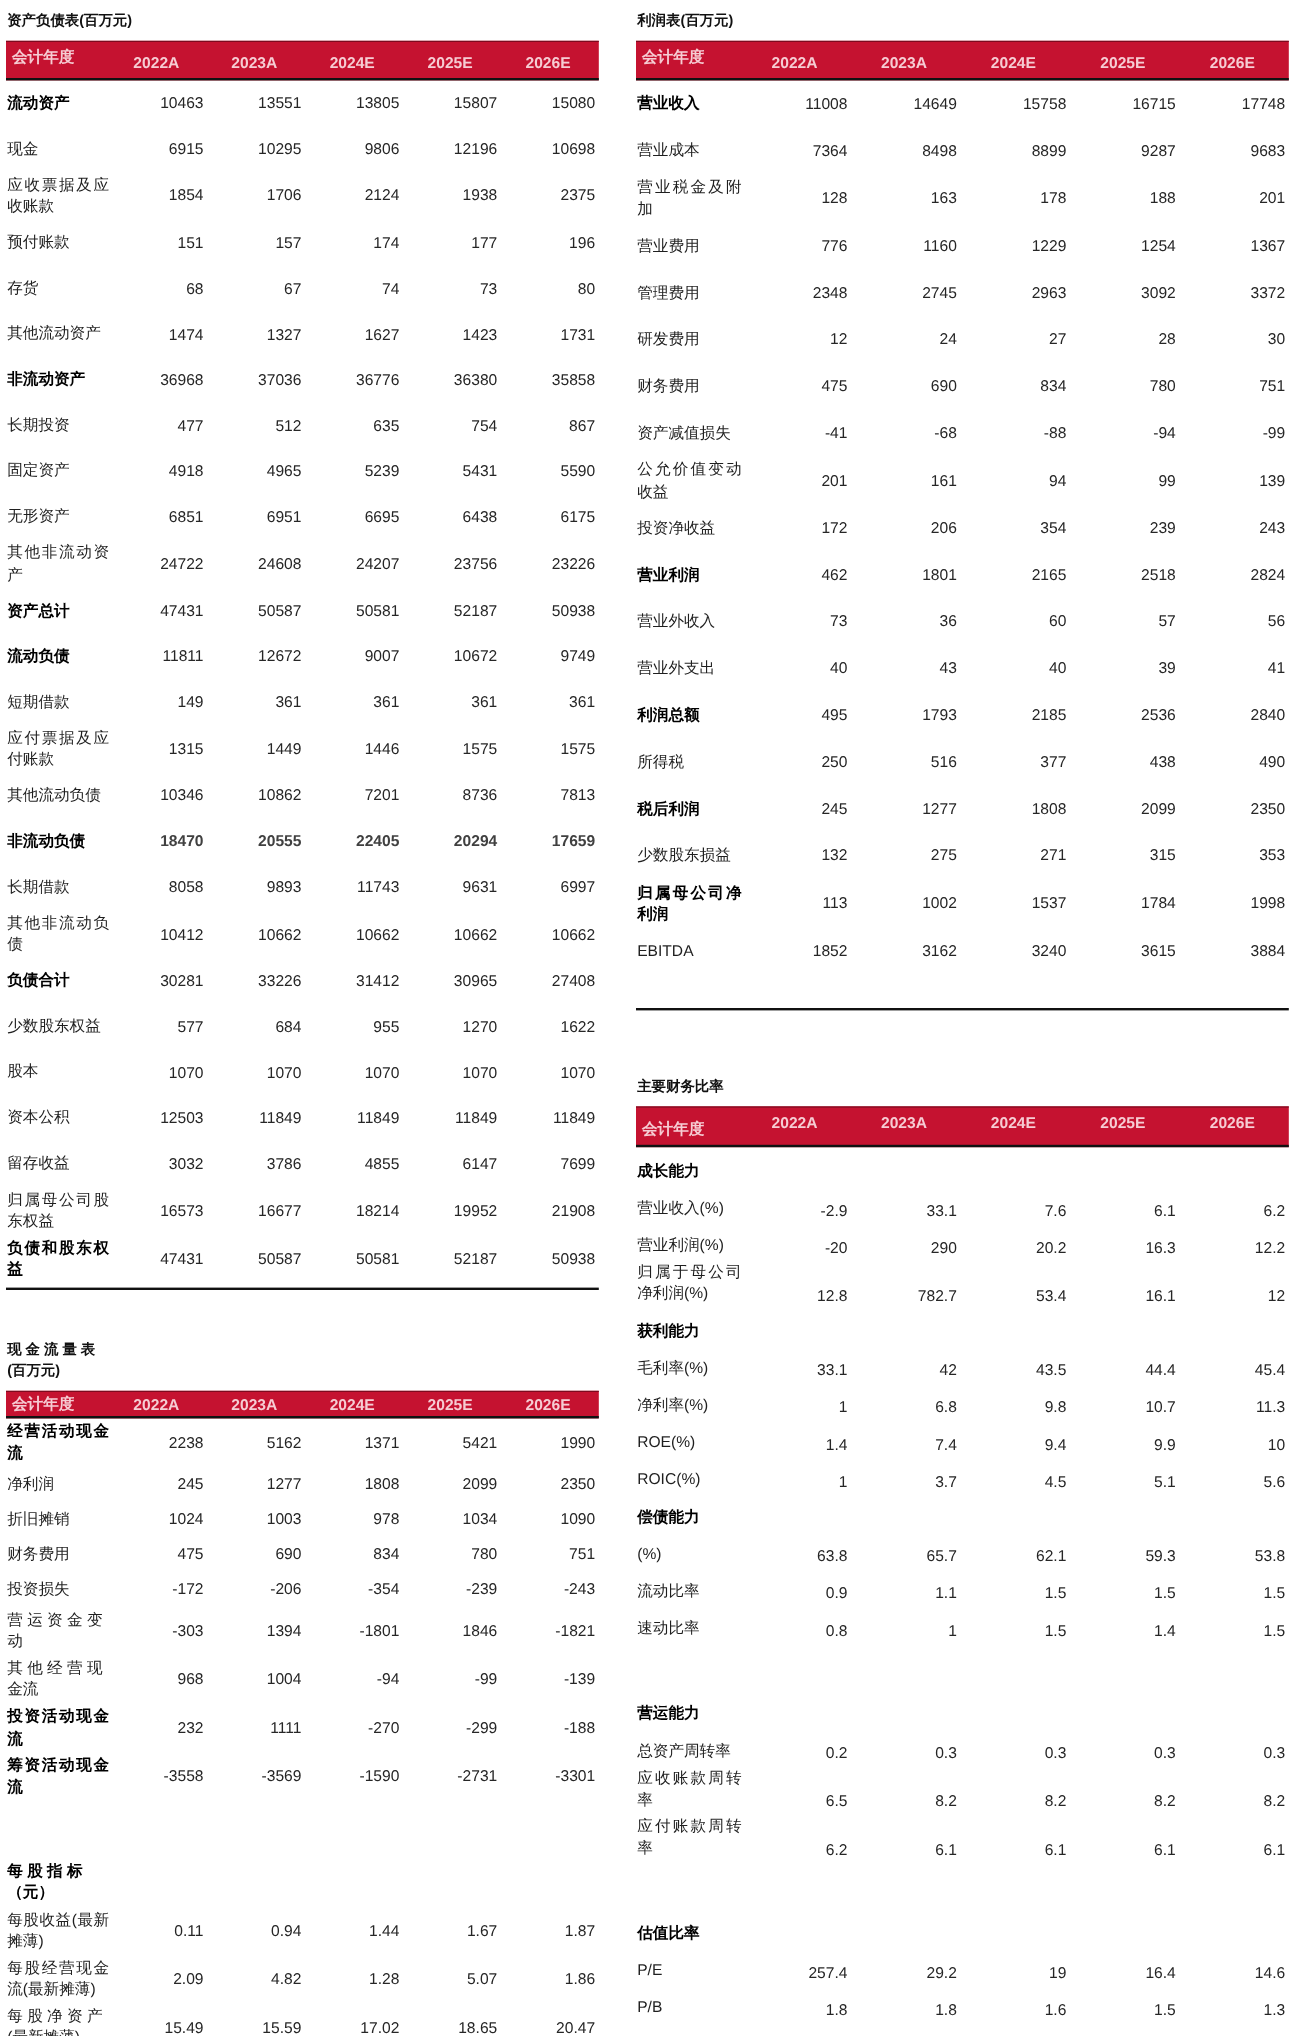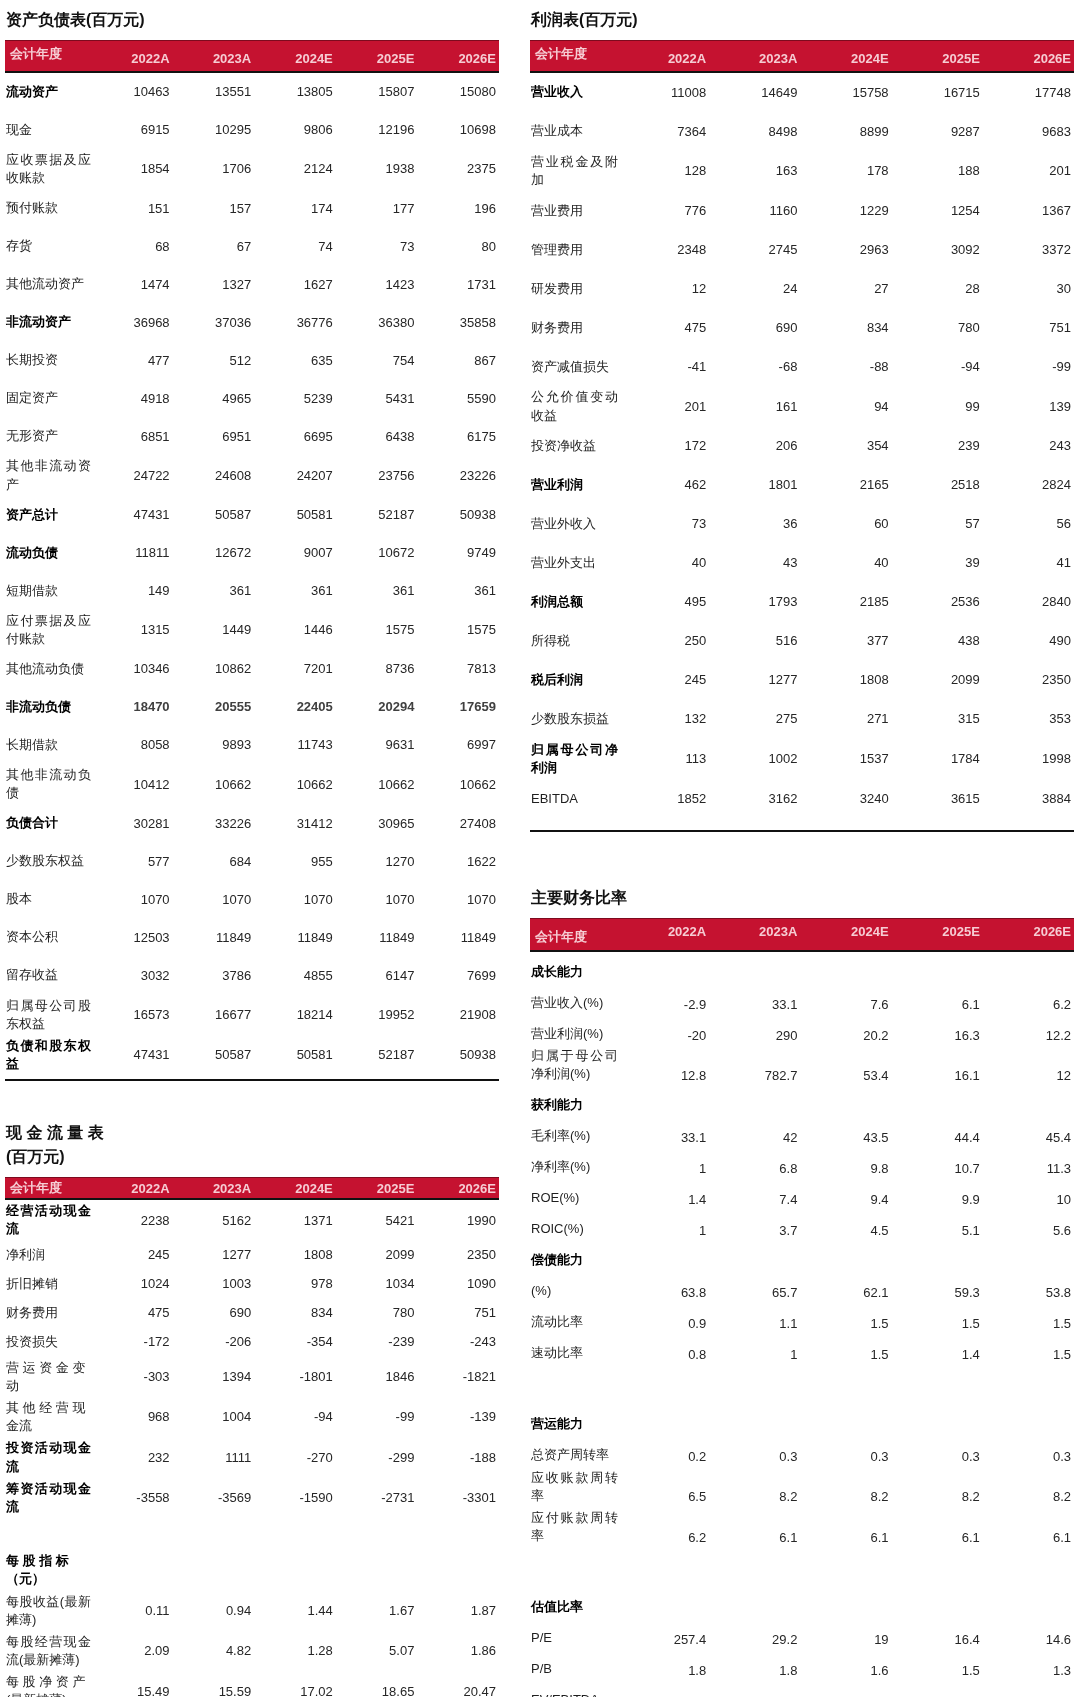--- a/index.html
+++ b/index.html
@@ -19,40 +19,40 @@
   .page{
     display:flex;
     padding:6px 6px 10px 5px;
     gap:31px;
     align-items:flex-start;
   }
   .col-left{width:494px;flex:0 0 494px;}
   .col-right{width:544px;flex:0 0 544px;}
 
   .tbl-title{
-    font-size:16px;
+    font-size:12px;
     font-weight:700;
     color:#111;
     line-height:1.5;
     white-space:pre-line;
     margin:2px 0 8px 1px;
   }
 
   
   .band{
     display:flex;
     background:var(--accent);
     color:var(--on-accent);
     font-weight:700;
     border-top:1px solid #7d0a1e;
     border-bottom:2px solid var(--rule);
   }
   .band-label{flex:0 0 86px;padding-left:5px;}
   .col-right .band-label{flex-basis:88px;}
-  .band-year{flex:1;text-align:right;padding-right:3px;}
+  .band-year{flex:1;text-align:center;padding-right:3px;}
 
   .band-a{height:33px;align-items:center;}
   .band-a .band-label{align-self:flex-start;padding-top:4px;}
   .band-a .band-year{padding-top:4px;}
 
   .band-b{height:23px;align-items:center;}
 
   .band-c{height:34px;align-items:center;}
   .band-c .band-label{align-self:flex-end;padding-bottom:4px;}
   .band-c .band-year{align-self:flex-start;padding-top:5px;}
@@ -70,25 +70,25 @@
   .col-right .lab{flex-basis:88px;}
   .val{flex:1;text-align:right;padding-right:3px;line-height:1.2;}
   .row.bold .lab{font-weight:700;color:#000;}
   .row.vbold .val{font-weight:700;color:#404040;}
 
   .t-balance .row{min-height:38px;}
   .t-income  .row{min-height:39px;}
   .t-cash    .row{min-height:29px;}
   .t-ratios  .row{min-height:31px;align-items:flex-end;}
 
-  .row.gap{margin-top:32px;}
+  .row.gap{margin-top:48px;}
   .t-ratios .row.gap{margin-top:40px;}
   .t-ratios .row.gap2{}
 
-  .t-income .tbody{padding-bottom:12px;}
+  .t-income .tbody{padding-bottom:28px;}
   .t-balance .tbody{padding-bottom:4px;}
   .t-ratios .tbody{padding-bottom:8px;}
 
   .t-cash{margin-top:40px;}
   .t-ratios{margin-top:54px;}
 
   .rule{height:2px;background:var(--rule);}
 </style>
 </head>
 <body>

